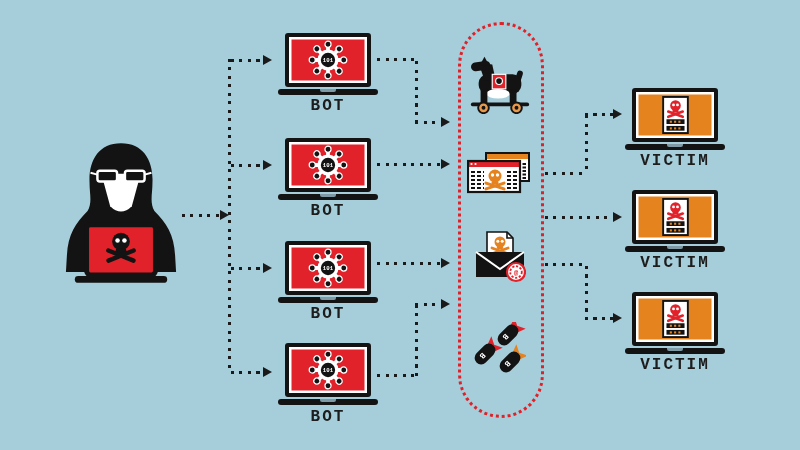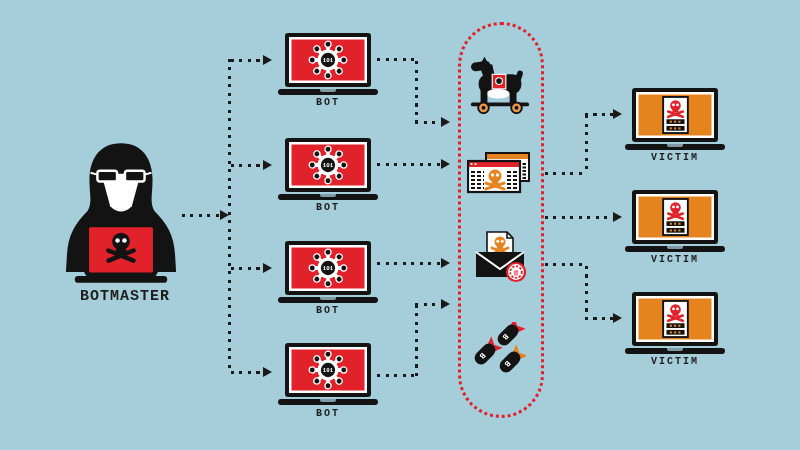--- a/index.html
+++ b/index.html
@@ -2,21 +2,21 @@
 <html><head>
 <meta charset="utf-8">
 <style>
   html,body { margin:0; padding:0; background:#a6cdda; }
   .canvas {
     position:relative; width:800px; height:450px; background:#a6cdda;
     overflow:hidden; font-family:"Liberation Mono", monospace;
   }
   .lbl {
     position:absolute; font-family:"Liberation Mono", monospace; font-weight:700;
-    color:#1d1d1d; text-align:center; font-size:10px; letter-spacing:2px;
+    color:#1d1d1d; text-align:center; font-size:16px; letter-spacing:2px;
   }
   .lbl.big { font-size:15px; letter-spacing:1px; }
   
   .hd { position:absolute; height:3px;
         background-image:repeating-linear-gradient(90deg,#1a1a1a 0 3px,transparent 3px 8.5px); }
   .vd { position:absolute; width:3px;
         background-image:repeating-linear-gradient(180deg,#1a1a1a 0 3px,transparent 3px 8.5px); }
   .ah { position:absolute; width:0; height:0;
         border-top:5.5px solid transparent; border-bottom:5.5px solid transparent;
         border-left:9px solid #1a1a1a; }
@@ -58,21 +58,20 @@
         <circle cx="60" cy="102" r="9" fill="#131313"></circle>
         <rect x="54.5" y="109" width="11" height="5" rx="2" fill="#131313"></rect>
         <circle cx="56.5" cy="101" r="2.3" fill="#ffffff"></circle>
         <circle cx="63.5" cy="101" r="2.3" fill="#ffffff"></circle>
         <rect x="44" y="114" width="32" height="4.5" rx="2.2" fill="#131313" transform="rotate(22 60 116)"></rect>
         <rect x="44" y="114" width="32" height="4.5" rx="2.2" fill="#131313" transform="rotate(-22 60 116)"></rect>
       </g>
       <rect x="13" y="137" width="94" height="7" rx="3.5" fill="#131313"></rect>
     </g>
   </svg>
-  <div class="lbl big" style="left:40px; top:288px; width:170px;">BOTMASTER</div>
 
   <div>
     <div class="hd" style="left:182px; top:214px; width:38px;"></div>
     <div class="ah" style="left:220px; top:210px;"></div>
     <div class="vd" style="left:228px; top:59px; height:314px;"></div>
     <div class="hd" style="left:231px; top:59px; width:32px;"></div>
     <div class="ah" style="left:263px; top:55px;"></div>
     <div class="hd" style="left:231px; top:164px; width:32px;"></div>
     <div class="ah" style="left:263px; top:160px;"></div>
     <div class="hd" style="left:231px; top:267px; width:32px;"></div>

